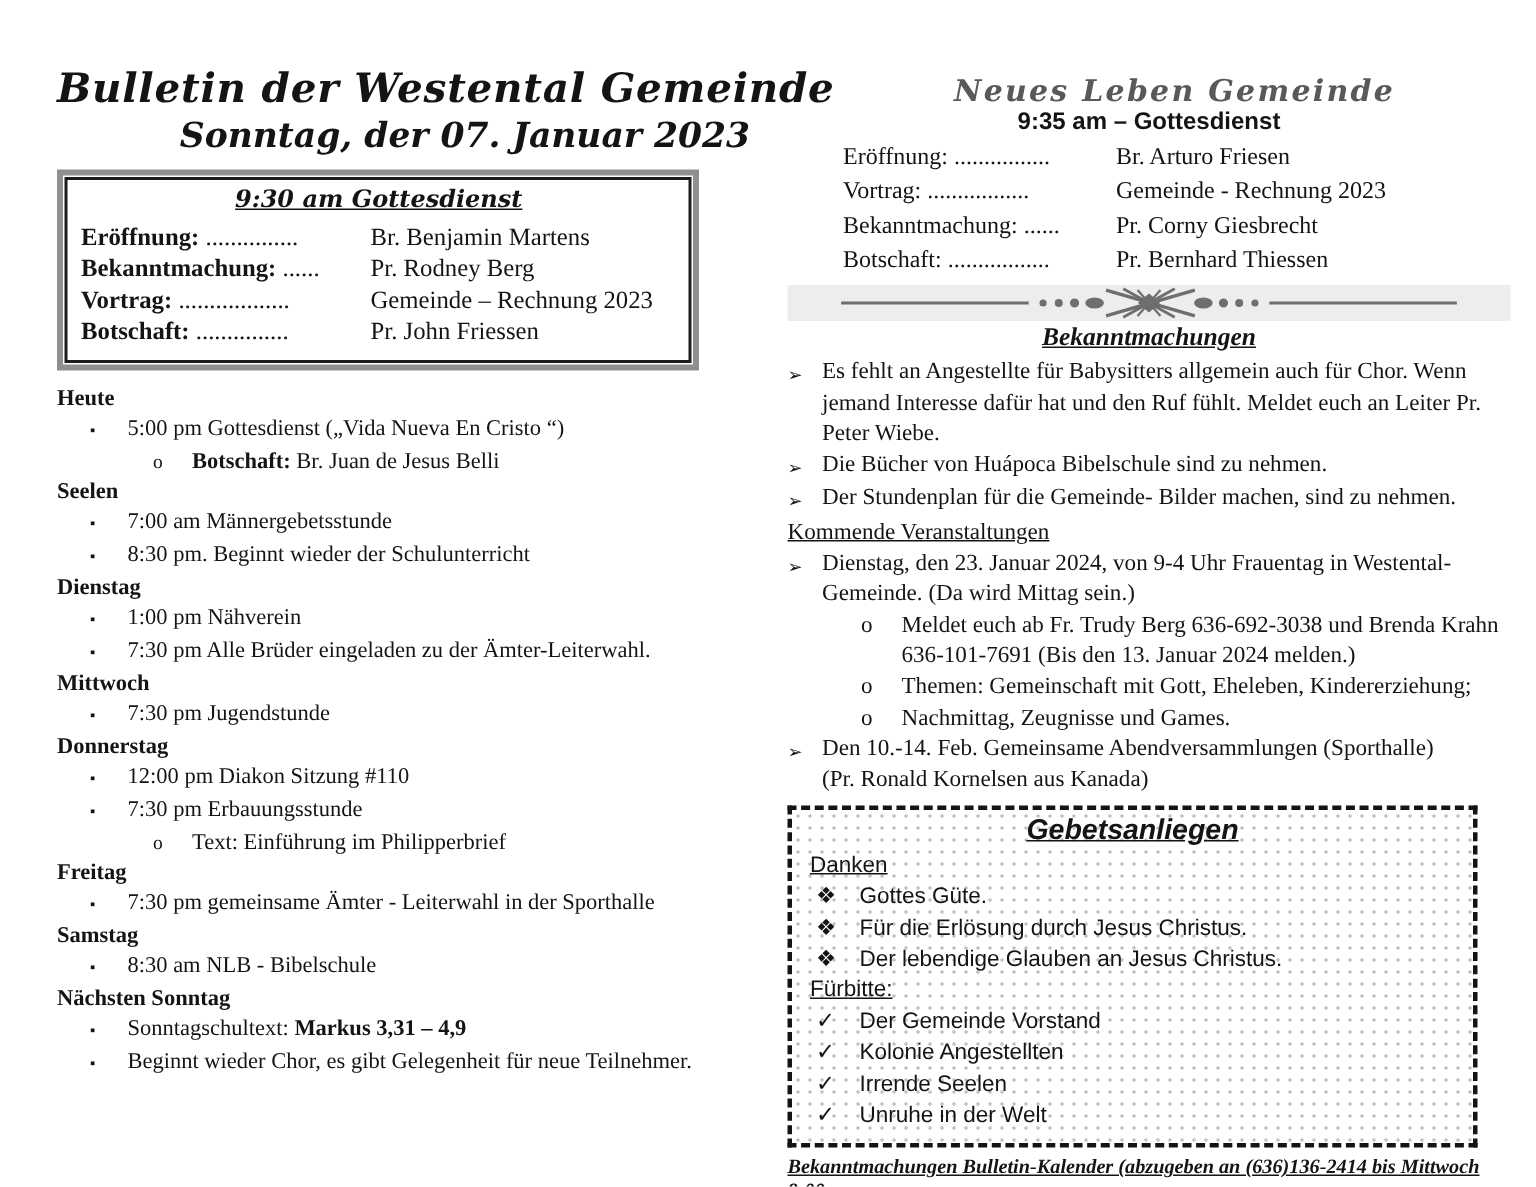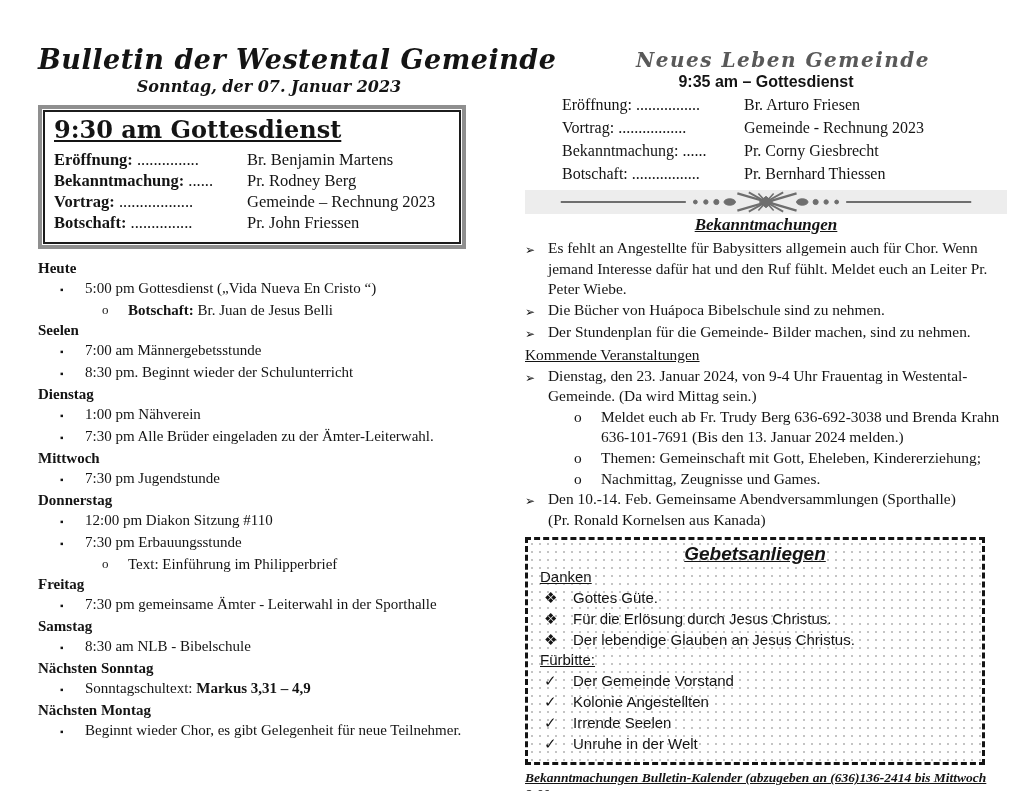--- a/index.html
+++ b/index.html
@@ -9,27 +9,27 @@
   }
   .page{position:absolute;inset:0;}
   
   .left-col{position:absolute;left:38px;top:44px;width:462px;}
   .bulletin-title{
     font-family:"DejaVu Serif", serif;font-style:italic;font-weight:bold;
     font-size:27px;text-align:center;letter-spacing:.5px;white-space:nowrap;
   }
   .bulletin-date{
     font-family:"DejaVu Serif", serif;font-style:italic;font-weight:bold;
-    font-size:16px;text-align:center;margin-top:2px;
+    font-size:23px;text-align:right;margin-top:2px;
   }
   .service-box{margin-top:9px;border:4px solid #8f8f8f;width:420px;}
   .service-box-inner{border:2px solid #1c1c1c;margin:1px;padding:3px 8px 9px 9px;}
   .service-title{
-    font-family:"DejaVu Serif", serif;font-weight:bold;
-    font-size:24px;text-align:left;text-decoration:underline;margin-bottom:5px;
+    font-family:"DejaVu Serif", serif;font-style:italic;font-weight:bold;
+    font-size:16px;text-align:center;text-decoration:underline;margin-bottom:5px;
   }
   .s-row{font-size:16.5px;line-height:21px;display:flex;white-space:nowrap;align-items:center;}
   .s-lbl{flex:none;width:193px;overflow:hidden;white-space:nowrap;}
   .s-lbl b{font-weight:bold;}
   .schedule{margin-top:9px;font-size:15px;line-height:20px;width:470px;}
   .day{font-weight:bold;}
   .item{display:flex;padding-left:22px;}
   .item .bullet{flex:none;width:25px;font-size:10px;padding-top:2px;}
   .item.sub{padding-left:64px;}
   .item.sub .bullet{font-size:13px;padding-top:0;width:26px;}
@@ -161,21 +161,20 @@
         <span class="bullet">▪</span>
         <span>8:30 am NLB - Bibelschule</span>
       </div>
 
       <div class="day">Nächsten Sonntag</div>
       <div class="item">
         <span class="bullet">▪</span>
         <span><span>Sonntagschultext: </span><b>Markus 3,31 – 4,9</b></span>
       </div>
 
-      <div class="day">Nächsten Montag</div>
       <div class="item">
         <span class="bullet">▪</span>
         <span>Beginnt wieder Chor, es gibt Gelegenheit für neue Teilnehmer.</span>
       </div>
     </div>
 
   </div>
 
   <div class="right-col">
     <div class="church-name">Neues Leben Gemeinde</div>

